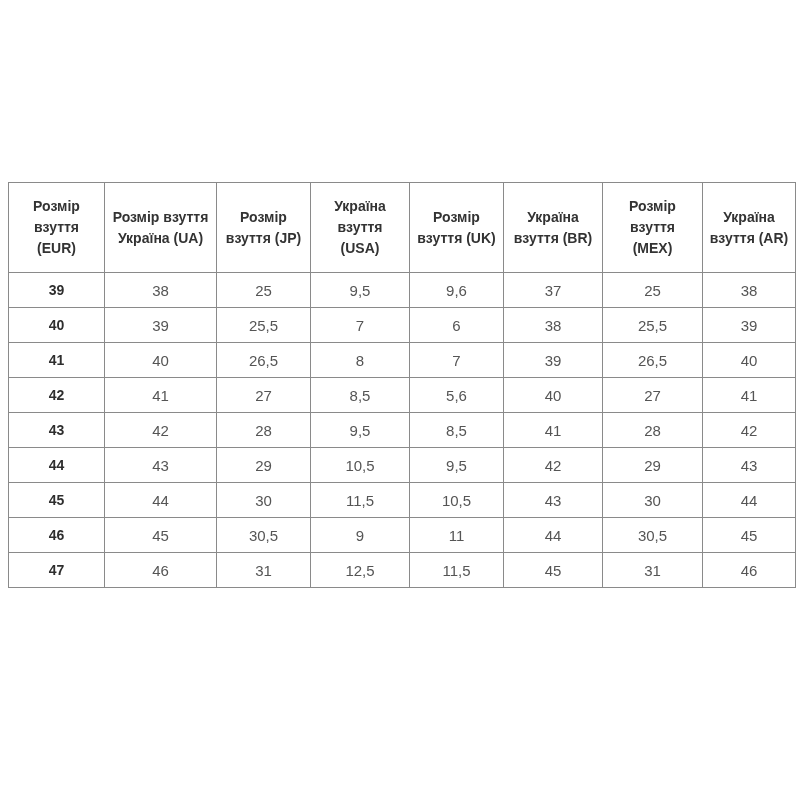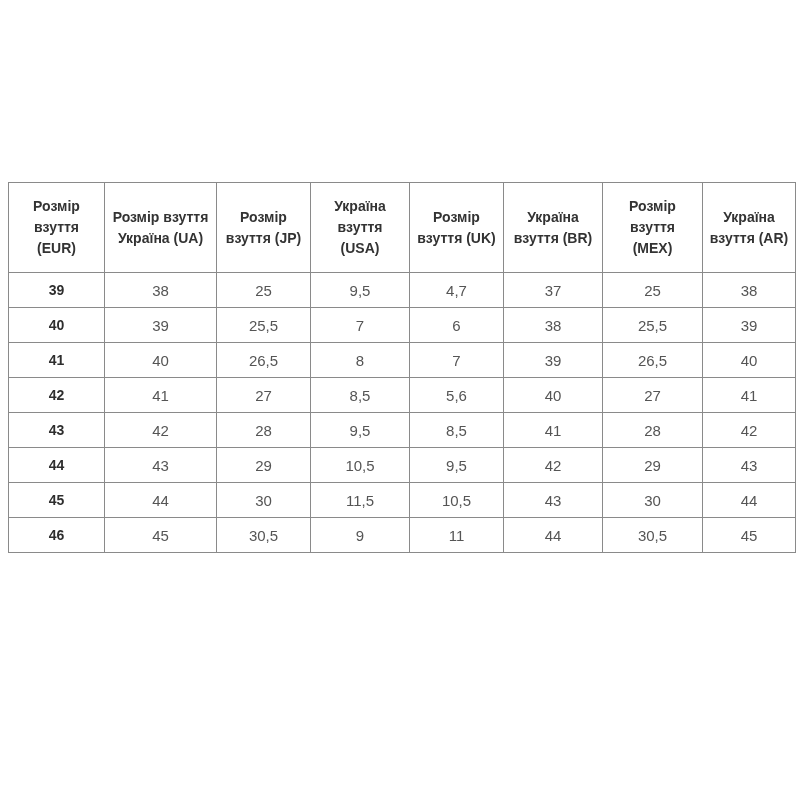--- a/index.html
+++ b/index.html
@@ -70,21 +70,21 @@
       <th>Розмір взуття (MEX)</th>
       <th>Україна взуття (AR)</th>
     </tr>
   </thead>
   <tbody>
     <tr>
       <th>39</th>
       <td>38</td>
       <td>25</td>
       <td>9,5</td>
-      <td>4,7</td>
+      <td>9,6</td>
       <td>37</td>
       <td>25</td>
       <td>38</td>
     </tr>
     <tr>
       <th>40</th>
       <td>39</td>
       <td>25,5</td>
       <td>7</td>
       <td>6</td>
@@ -145,14 +145,24 @@
     <tr>
       <th>46</th>
       <td>45</td>
       <td>30,5</td>
       <td>9</td>
       <td>11</td>
       <td>44</td>
       <td>30,5</td>
       <td>45</td>
     </tr>
+    <tr>
+      <th>47</th>
+      <td>46</td>
+      <td>31</td>
+      <td>12,5</td>
+      <td>11,5</td>
+      <td>45</td>
+      <td>31</td>
+      <td>46</td>
+    </tr>
   </tbody>
 </table>
 
 </body></html>

